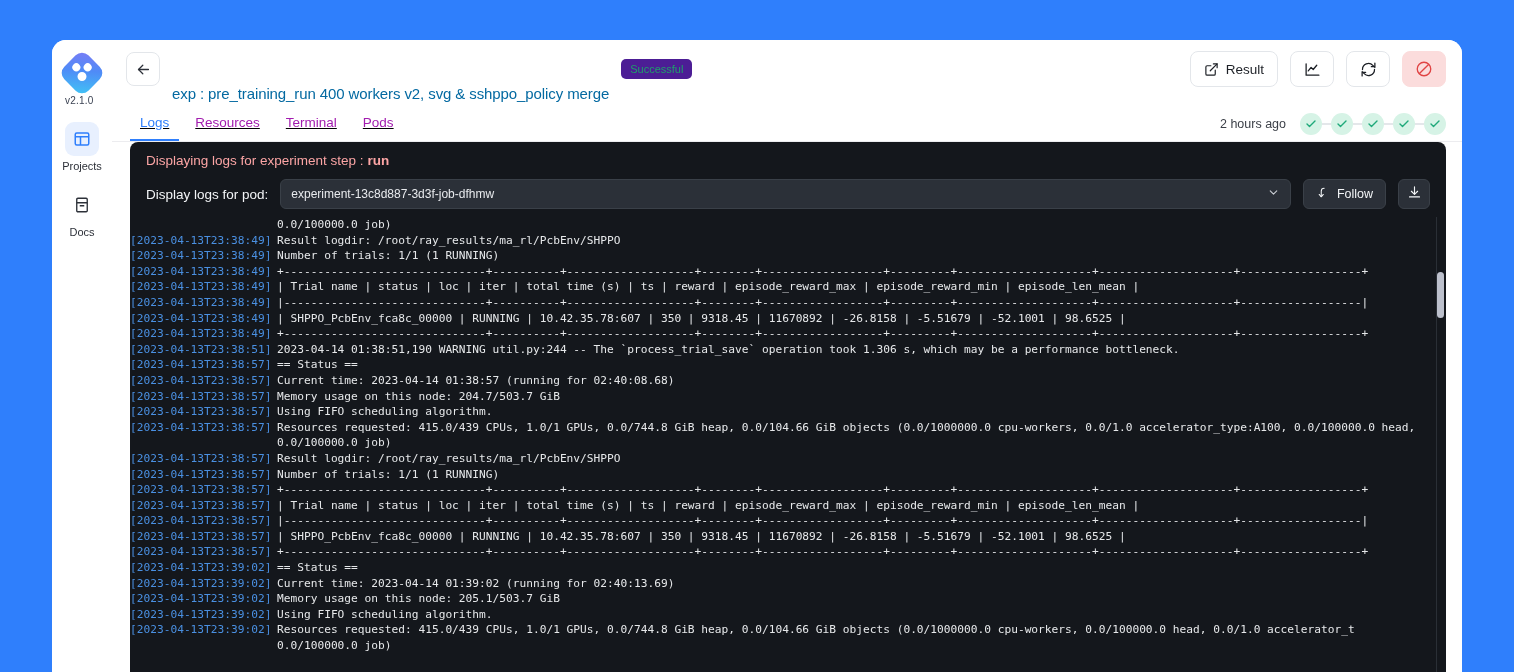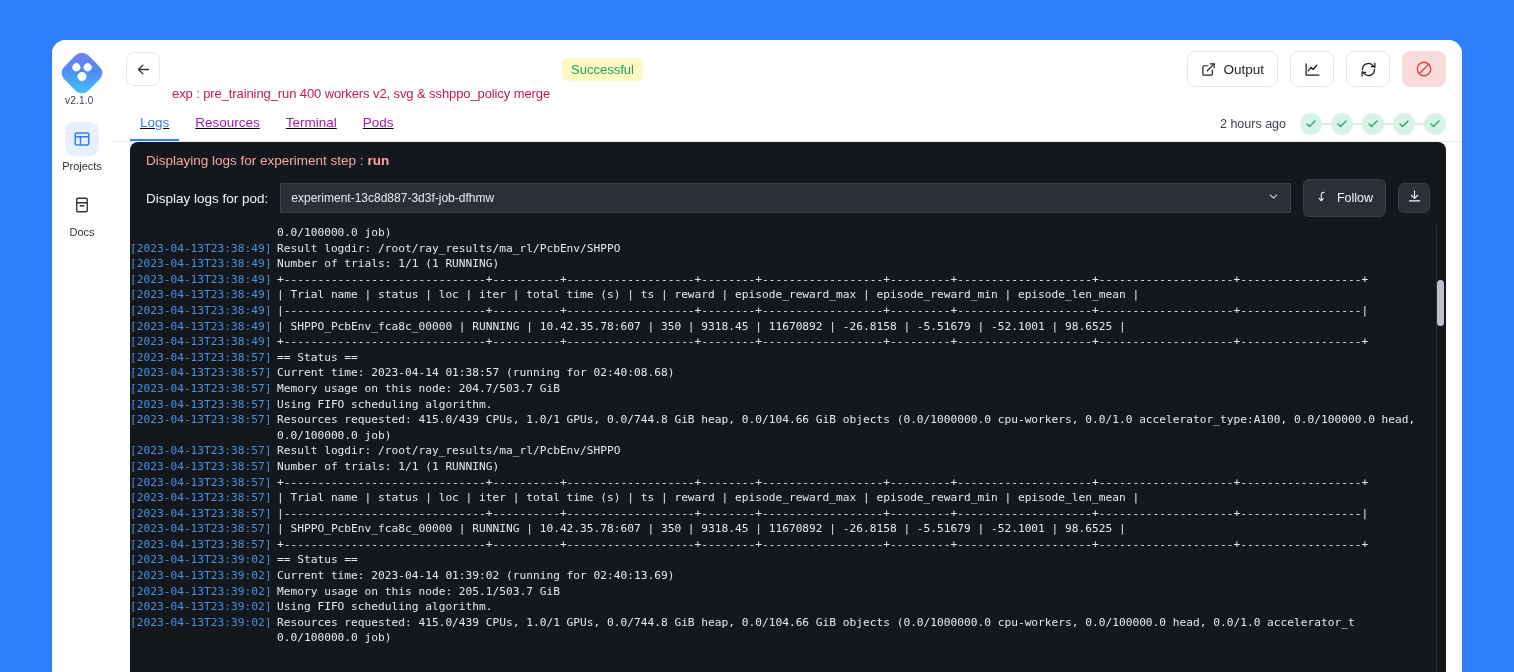--- a/index.html
+++ b/index.html
@@ -74,27 +74,27 @@
     gap: 12px;
   }
   .back-btn {
     width: 34px; height: 34px; flex: 0 0 34px;
     border: 1px solid #e3e6ea; border-radius: 8px;
     background: #fff;
     display: flex; align-items: center; justify-content: center;
     cursor: pointer;
   }
   .exp-title {
-    font-size: 13px; color: #be185d; white-space: nowrap;
+    font-size: 15px; color: #0369a1; white-space: nowrap;
     letter-spacing: -.1px;
     margin-top: 48px;
   }
   .badge-successful {
-    background: #fef9c3; color: #1f9f6b;
-    font-size: 13px; padding: 4px 9px; border-radius: 5px;
+    background: #4c1d95; color: #1f9f6b;
+    font-size: 11px; padding: 4px 9px; border-radius: 5px;
     white-space: nowrap;
   }
   .topbar-spacer { flex: 1; }
   .tb-btn {
     height: 36px; border: 1px solid #e3e6ea; border-radius: 8px;
     background: #fff; display: flex; align-items: center; justify-content: center;
     gap: 7px; padding: 0 13px; font-size: 13.5px; color: #1d2026;
     cursor: pointer;
   }
   .tb-btn.icon-only { width: 44px; padding: 0; }
@@ -142,27 +142,27 @@
   }
   .logs-head-line1 { font-size: 13.5px; color: #fca5a5; }
   .logs-head-line1 b { font-weight: bold; }
   .logs-head-line2 {
     display: flex; align-items: center; gap: 12px;
     margin-top: 11px;
   }
   .pod-label { font-size: 13.5px; color: #f3f5f7; white-space: nowrap; }
   .pod-select {
     flex: 1; min-width: 0; height: 30px;
-    background: #2b3038; border: 1px solid #3a4048; border-radius: 1px;
+    background: #2b3038; border: 1px solid #3a4048; border-radius: 6px;
     display: flex; align-items: center; padding: 0 10px;
     font-size: 12px; color: #e8eaed; cursor: pointer;
   }
   .pod-select .pod-val { flex: 1; overflow: hidden; white-space: nowrap; }
   .follow-btn {
-    height: 38px; background: #2b3038; border: 1px solid #3a4048;
+    height: 30px; background: #2b3038; border: 1px solid #3a4048;
     border-radius: 6px; display: flex; align-items: center; gap: 7px;
     padding: 0 12px; font-size: 12.5px; color: #f3f5f7; cursor: pointer;
     white-space: nowrap;
   }
   .dl-btn {
     width: 32px; height: 30px; background: #2b3038; border: 1px solid #3a4048;
     border-radius: 6px; display: flex; align-items: center; justify-content: center;
     cursor: pointer;
   }
 
@@ -244,21 +244,21 @@
       <div class="badge-successful">Successful</div>
 
       <div class="topbar-spacer"></div>
 
       <div class="tb-btn">
         <svg width="15" height="15" viewBox="0 0 24 24" fill="none" stroke="#1d2026" stroke-width="1.9" stroke-linecap="round" stroke-linejoin="round">
           <path d="M18 13v6a2 2 0 0 1-2 2H5a2 2 0 0 1-2-2V8a2 2 0 0 1 2-2h6"></path>
           <polyline points="15 3 21 3 21 9"></polyline>
             <line x1="10" y1="14" x2="21" y2="3"></line>
         </svg>
-        <span>Output</span>
+        <span>Result</span>
       </div>
 
       <div class="tb-btn icon-only">
         <svg width="17" height="17" viewBox="0 0 24 24" fill="none" stroke="#1d2026" stroke-width="1.8" stroke-linecap="round" stroke-linejoin="round">
           <path d="M3 4v16h18"></path>
             <polyline points="6 14 10 9 13 12 18 6"></polyline>
         </svg>
       </div>
 
       <div class="tb-btn icon-only">
@@ -361,20 +361,21 @@
       <div class="log-body">
         <div id="log-lines">
             <div class="log-line"><span class="log-ts"></span><span class="log-msg">0.0/100000.0 job)</span></div>
             <div class="log-line"><span class="log-ts">[2023-04-13T23:38:49]</span><span class="log-msg">Result logdir: /root/ray_results/ma_rl/PcbEnv/SHPPO</span></div>
             <div class="log-line"><span class="log-ts">[2023-04-13T23:38:49]</span><span class="log-msg">Number of trials: 1/1 (1 RUNNING)</span></div>
             <div class="log-line"><span class="log-ts">[2023-04-13T23:38:49]</span><span class="log-msg">+------------------------------+----------+-------------------+--------+------------------+---------+--------------------+--------------------+------------------+</span></div>
             <div class="log-line"><span class="log-ts">[2023-04-13T23:38:49]</span><span class="log-msg">| Trial name | status | loc | iter | total time (s) | ts | reward | episode_reward_max | episode_reward_min | episode_len_mean |</span></div>
             <div class="log-line"><span class="log-ts">[2023-04-13T23:38:49]</span><span class="log-msg">|------------------------------+----------+-------------------+--------+------------------+---------+--------------------+--------------------+------------------|</span></div>
             <div class="log-line"><span class="log-ts">[2023-04-13T23:38:49]</span><span class="log-msg">| SHPPO_PcbEnv_fca8c_00000 | RUNNING | 10.42.35.78:607 | 350 | 9318.45 | 11670892 | -26.8158 | -5.51679 | -52.1001 | 98.6525 |</span></div>
             <div class="log-line"><span class="log-ts">[2023-04-13T23:38:49]</span><span class="log-msg">+------------------------------+----------+-------------------+--------+------------------+---------+--------------------+--------------------+------------------+</span></div>
+            <div class="log-line"><span class="log-ts">[2023-04-13T23:38:51]</span><span class="log-msg">2023-04-14 01:38:51,190 WARNING util.py:244 -- The `process_trial_save` operation took 1.306 s, which may be a performance bottleneck.</span></div>
             <div class="log-line"><span class="log-ts">[2023-04-13T23:38:57]</span><span class="log-msg">== Status ==</span></div>
             <div class="log-line"><span class="log-ts">[2023-04-13T23:38:57]</span><span class="log-msg">Current time: 2023-04-14 01:38:57 (running for 02:40:08.68)</span></div>
             <div class="log-line"><span class="log-ts">[2023-04-13T23:38:57]</span><span class="log-msg">Memory usage on this node: 204.7/503.7 GiB</span></div>
             <div class="log-line"><span class="log-ts">[2023-04-13T23:38:57]</span><span class="log-msg">Using FIFO scheduling algorithm.</span></div>
             <div class="log-line"><span class="log-ts">[2023-04-13T23:38:57]</span><span class="log-msg">Resources requested: 415.0/439 CPUs, 1.0/1 GPUs, 0.0/744.8 GiB heap, 0.0/104.66 GiB objects (0.0/1000000.0 cpu-workers, 0.0/1.0 accelerator_type:A100, 0.0/100000.0 head,</span></div>
             <div class="log-line"><span class="log-ts"></span><span class="log-msg">0.0/100000.0 job)</span></div>
             <div class="log-line"><span class="log-ts">[2023-04-13T23:38:57]</span><span class="log-msg">Result logdir: /root/ray_results/ma_rl/PcbEnv/SHPPO</span></div>
             <div class="log-line"><span class="log-ts">[2023-04-13T23:38:57]</span><span class="log-msg">Number of trials: 1/1 (1 RUNNING)</span></div>
             <div class="log-line"><span class="log-ts">[2023-04-13T23:38:57]</span><span class="log-msg">+------------------------------+----------+-------------------+--------+------------------+---------+--------------------+--------------------+------------------+</span></div>
             <div class="log-line"><span class="log-ts">[2023-04-13T23:38:57]</span><span class="log-msg">| Trial name | status | loc | iter | total time (s) | ts | reward | episode_reward_max | episode_reward_min | episode_len_mean |</span></div>

